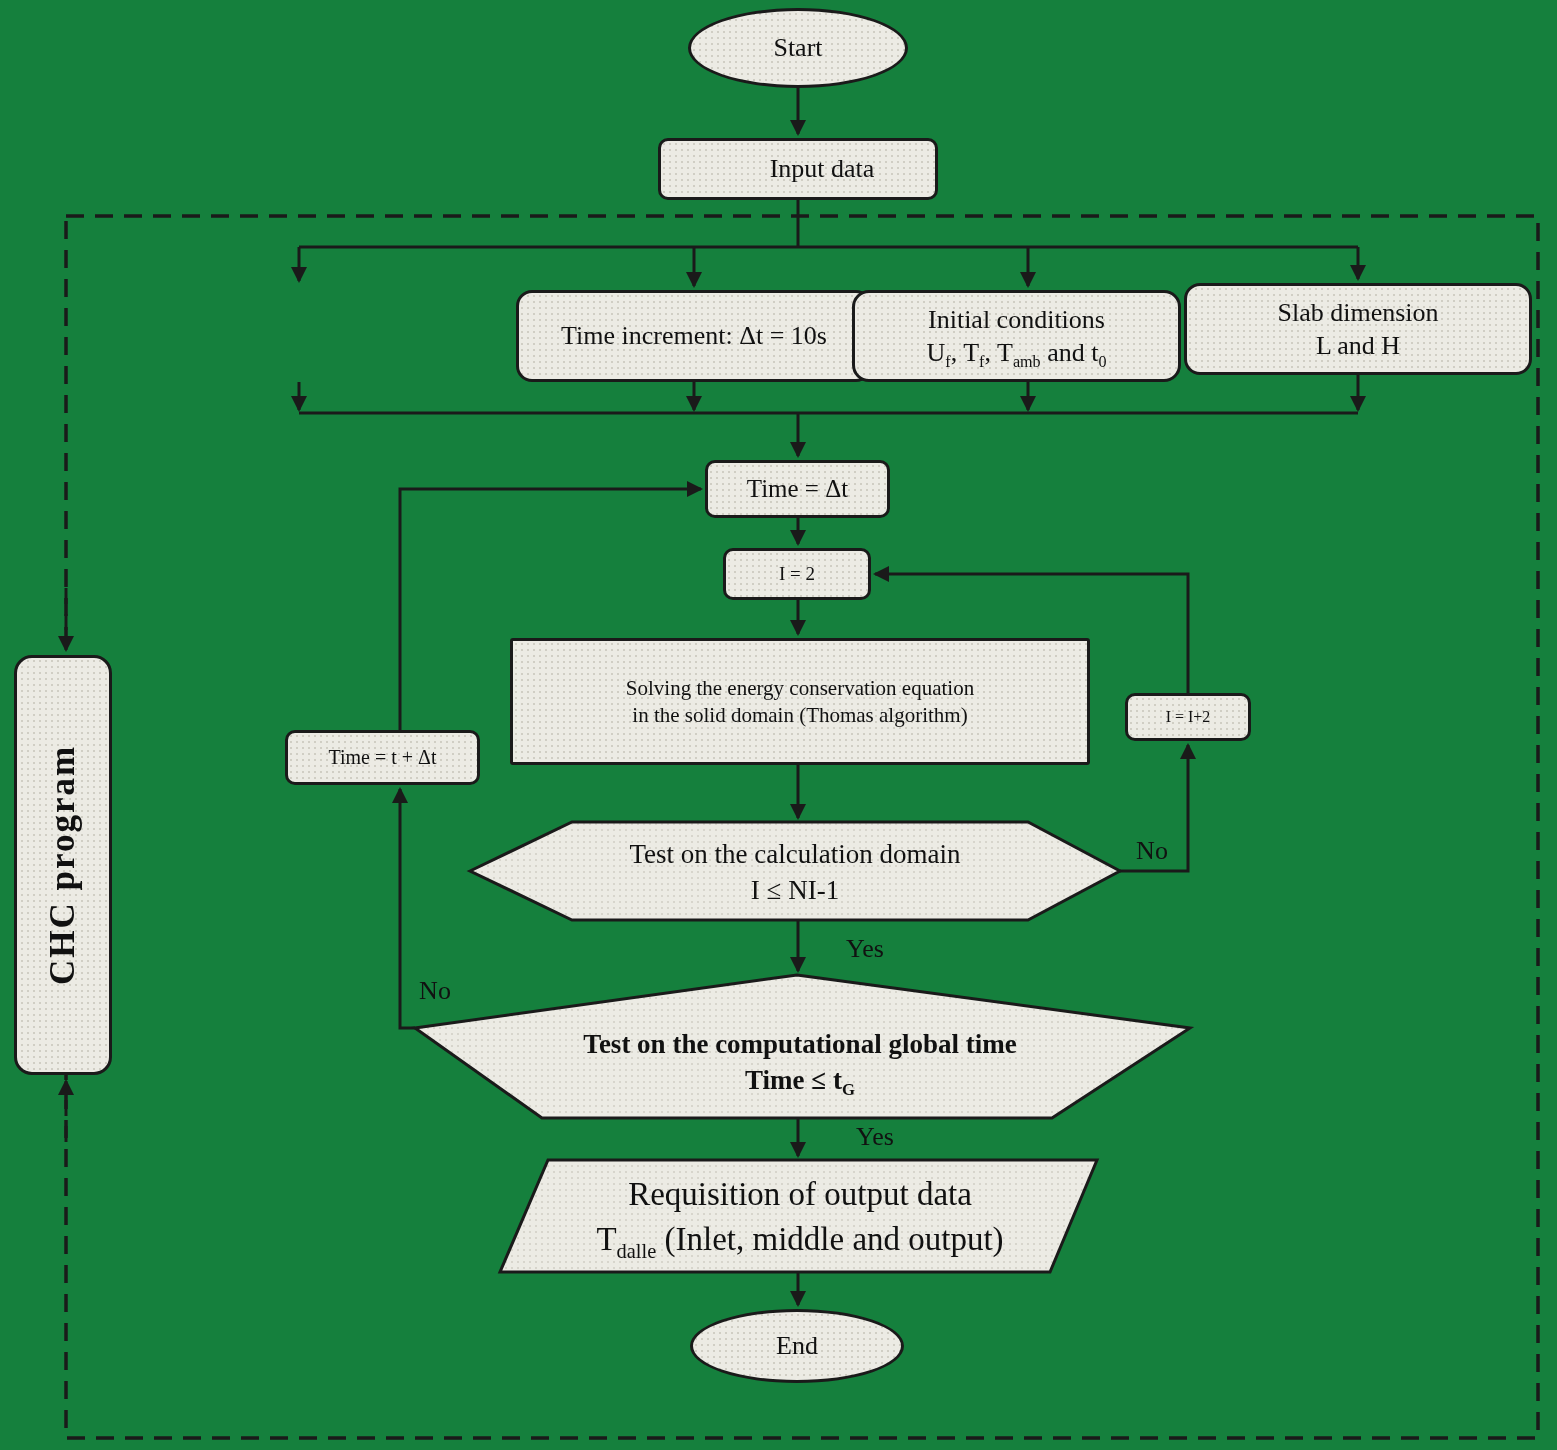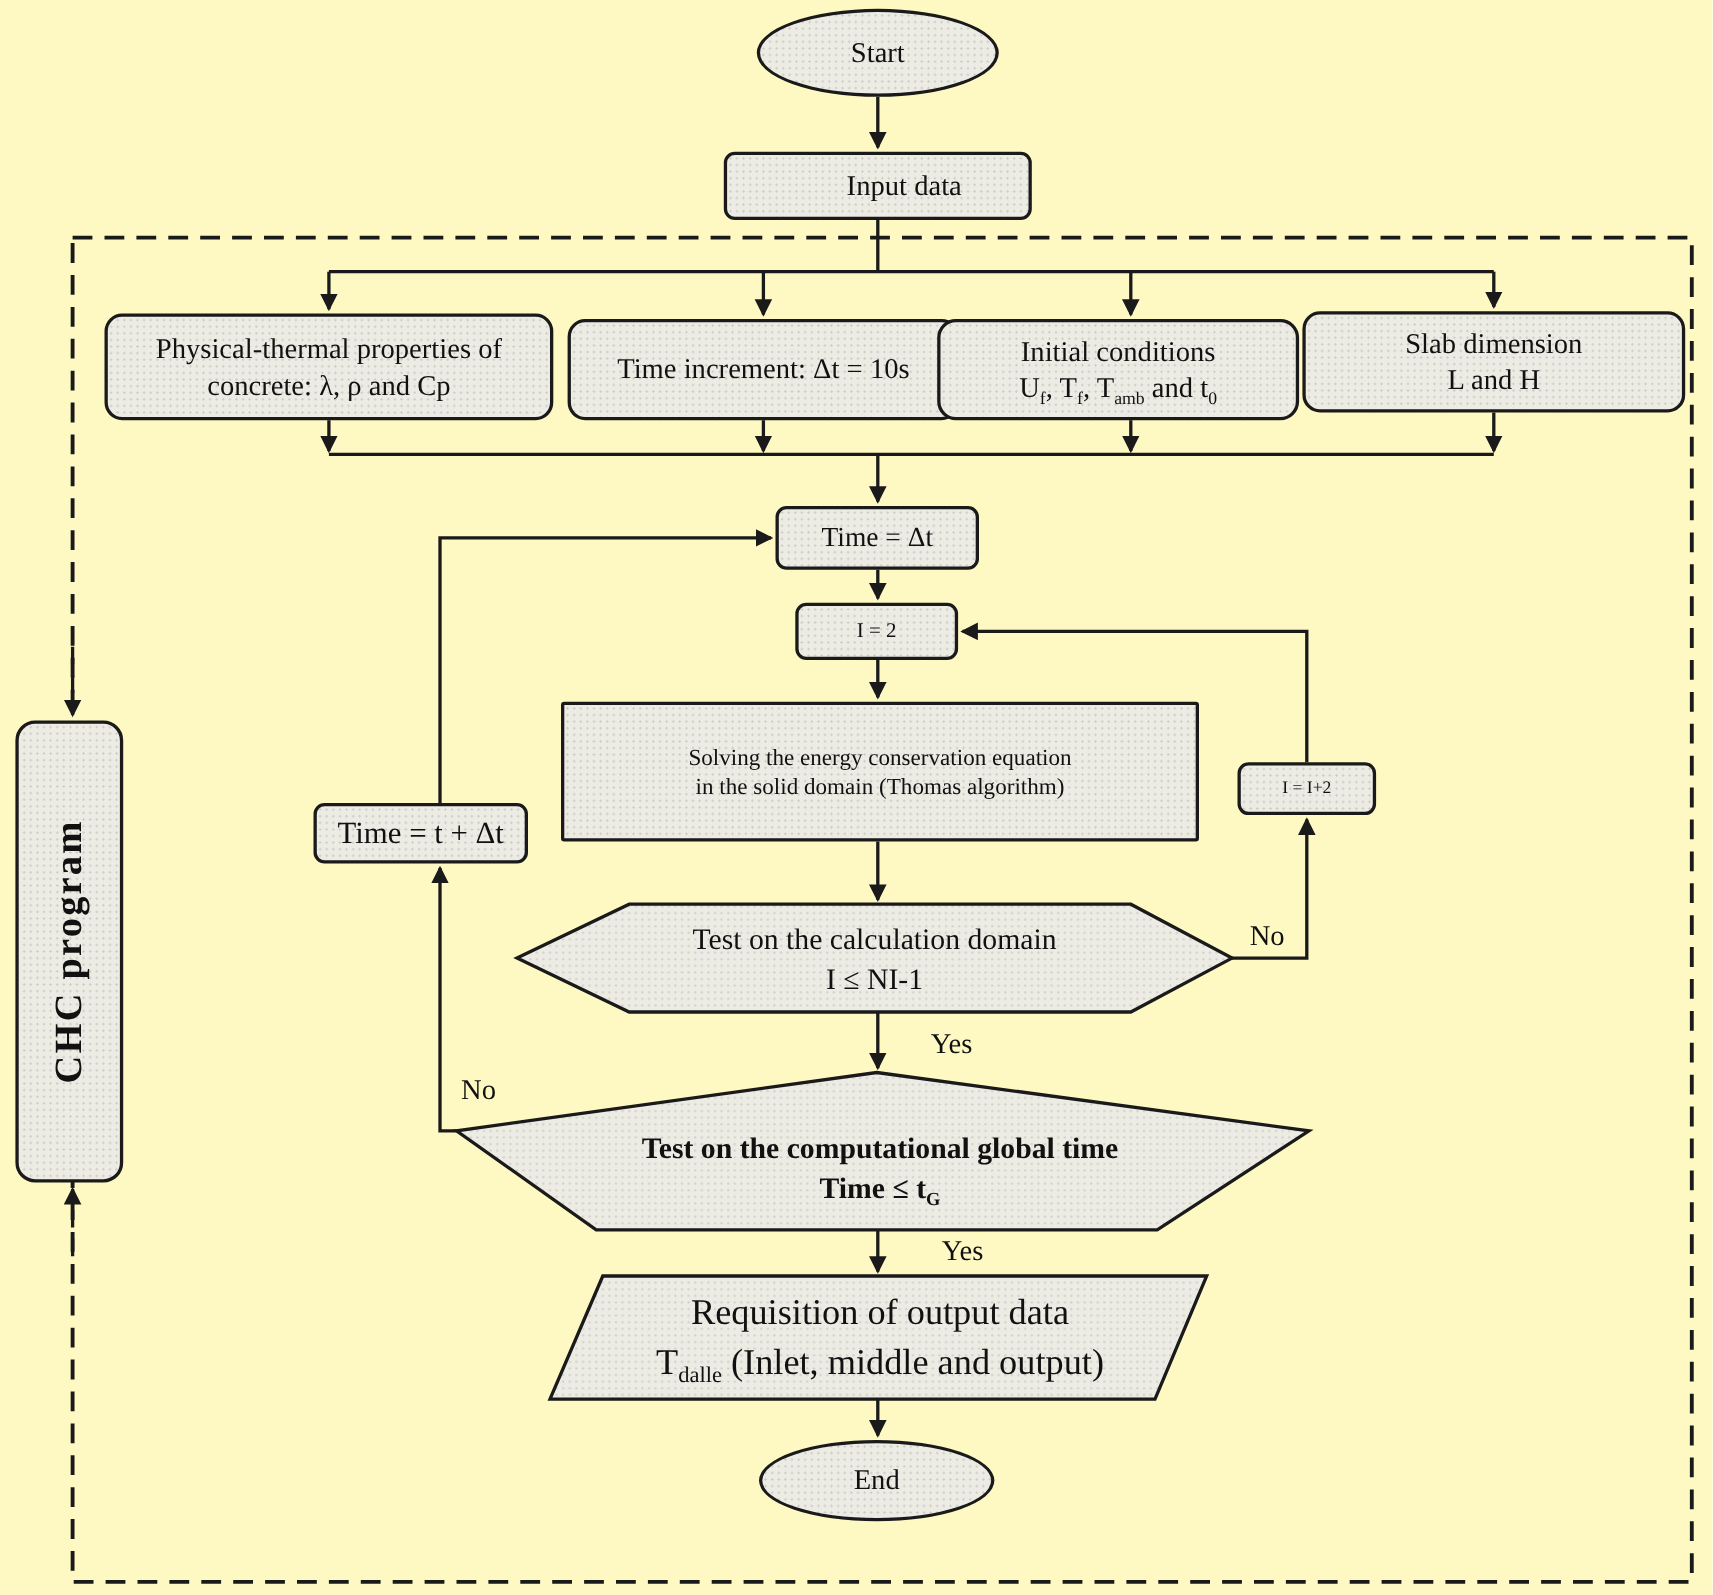--- a/index.html
+++ b/index.html
@@ -1,17 +1,17 @@
 <!DOCTYPE html>
 <html><head>
 <meta charset="utf-8">
 <style>
   html,body{margin:0;padding:0;background:#ffffff;}
   .canvas{
-    position:relative;width:1557px;height:1450px;background:#fef9c3;
+    position:relative;width:1557px;height:1450px;background:#15803d;
     font-family:"Liberation Serif", serif;color:#111;overflow:hidden;
   }
   .layer{position:absolute;left:0;top:0;}
   .node{
     position:absolute;box-sizing:border-box;border:3px solid #1a1a1a;
     background-color:#ecebe4;
     background-image:radial-gradient(#d0cec4 1px, transparent 1.2px);
     background-size:6px 6px;
     display:flex;flex-direction:column;justify-content:center;align-items:center;
     text-align:center;font-size:26px;line-height:1.28;
@@ -93,24 +93,20 @@
   </svg>
 
   <div class="node terminator" style="left:688px;top:8px;width:220px;height:80px;">
     <div>Start</div>
   </div>
 
   <div class="node small-rounded" style="left:658px;top:138px;width:280px;height:62px;padding-left:48px;">
     <div>Input data</div>
   </div>
 
-  <div class="node rounded" style="left:95px;top:285px;width:408px;height:97px;">
-    <div>Physical-thermal properties of</div>
-    <div>concrete: λ, ρ and Cp</div>
-  </div>
 
   <div class="node rounded" style="left:516px;top:290px;width:356px;height:92px;">
     <div>Time increment: Δt = 10s</div>
   </div>
 
   <div class="node rounded" style="left:852px;top:290px;width:329px;height:92px;border-radius:17px;">
     <div>Initial conditions</div>
     <div>
       <span>U</span><sub>f</sub><span>, T</span><sub>f</sub><span>, T</span><sub>amb</sub><span> and t</span><sub>0</sub>
     </div>
@@ -131,21 +127,21 @@
 
   <div class="node" style="left:510px;top:638px;width:580px;height:127px;font-size:21px;border-radius:3px;">
     <div>Solving the energy conservation equation</div>
     <div>in the solid domain (Thomas algorithm)</div>
   </div>
 
   <div class="node small-rounded" style="left:1125px;top:693px;width:126px;height:48px;font-size:16px;">
     <div>I = I+2</div>
   </div>
 
-  <div class="node small-rounded" style="left:285px;top:730px;width:195px;height:55px;font-size:28px;">
+  <div class="node small-rounded" style="left:285px;top:730px;width:195px;height:55px;font-size:20px;">
     <div>Time = t + Δt</div>
   </div>
 
   <div class="overlay-text" style="left:515px;top:828px;width:560px;height:88px;">
     <div>Test on the calculation domain</div>
     <div>I ≤ NI-1</div>
   </div>
 
   <div class="overlay-text" style="left:450px;top:1016px;width:700px;height:92px;font-weight:bold;">
     <div>Test on the computational global time</div>

